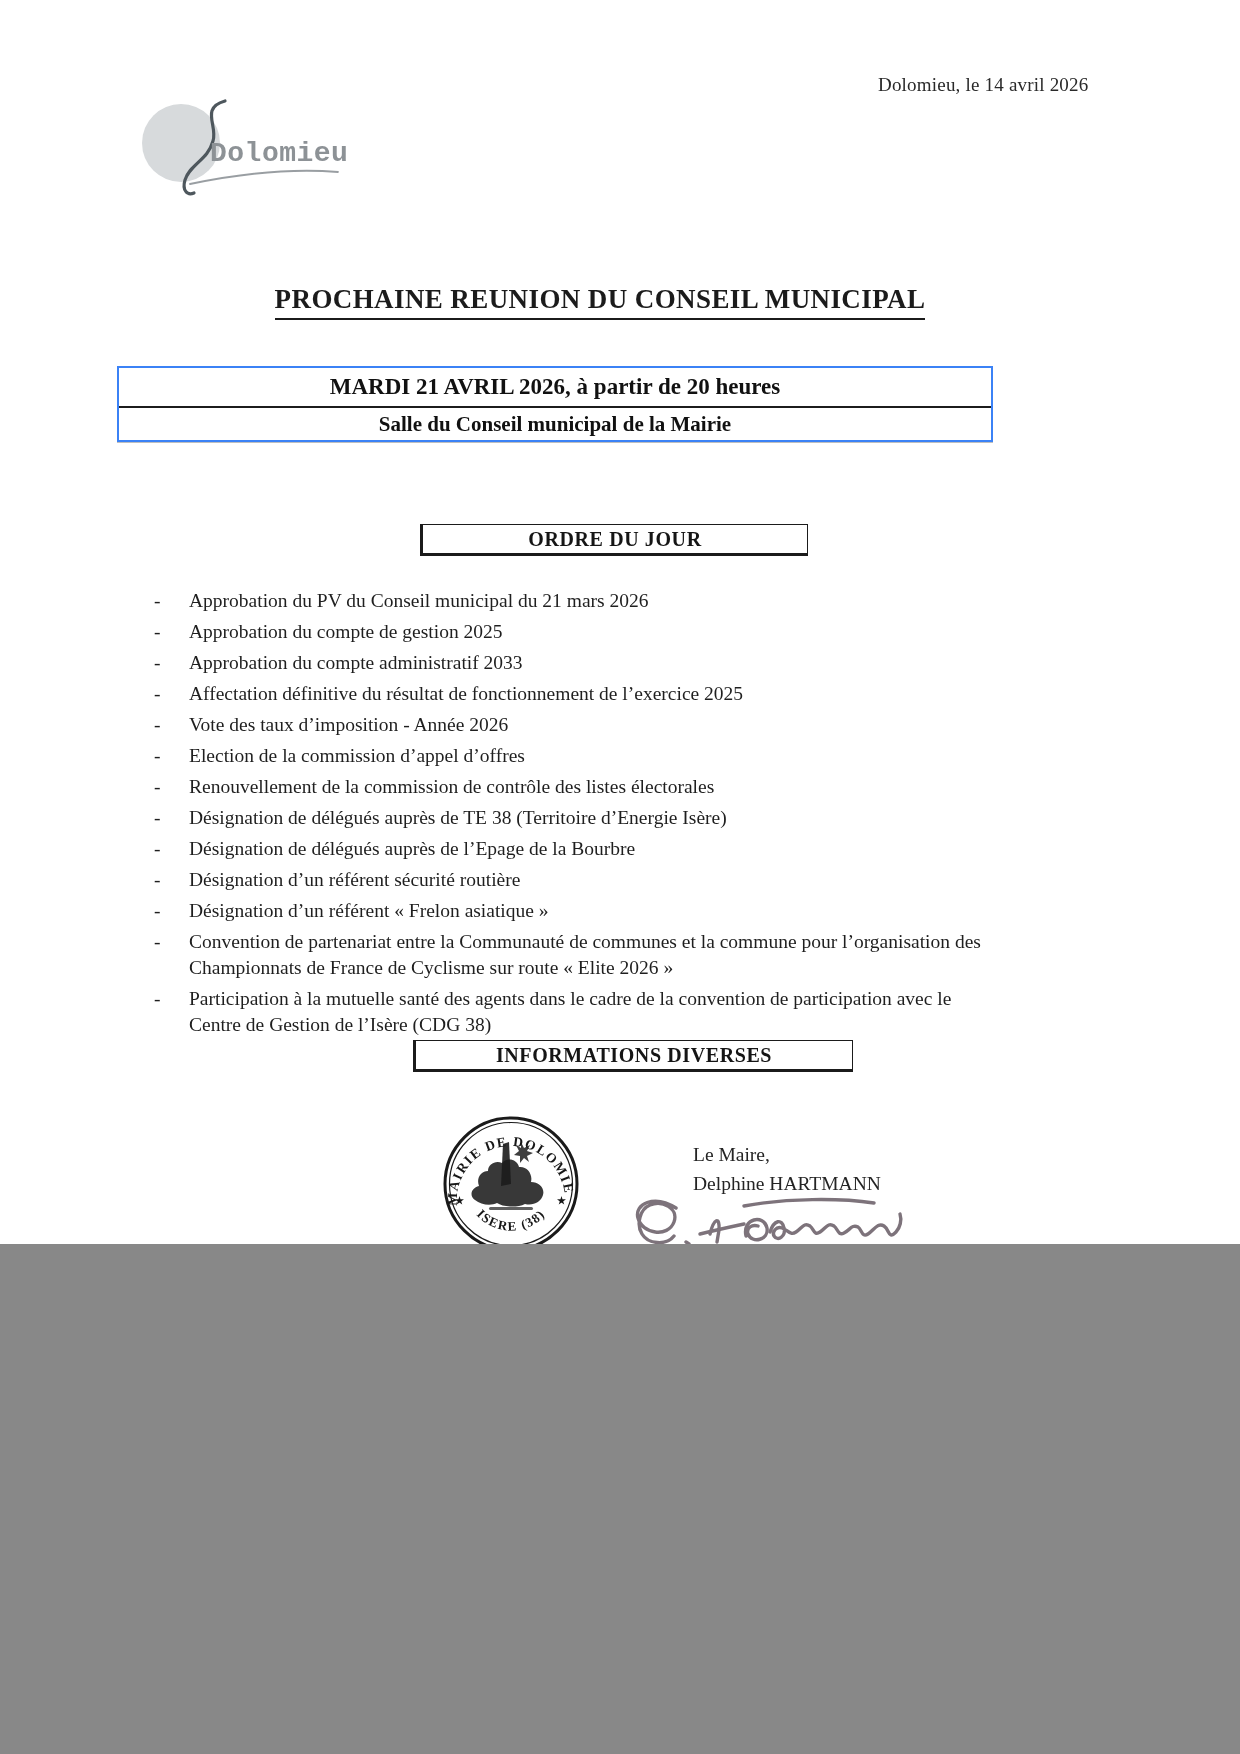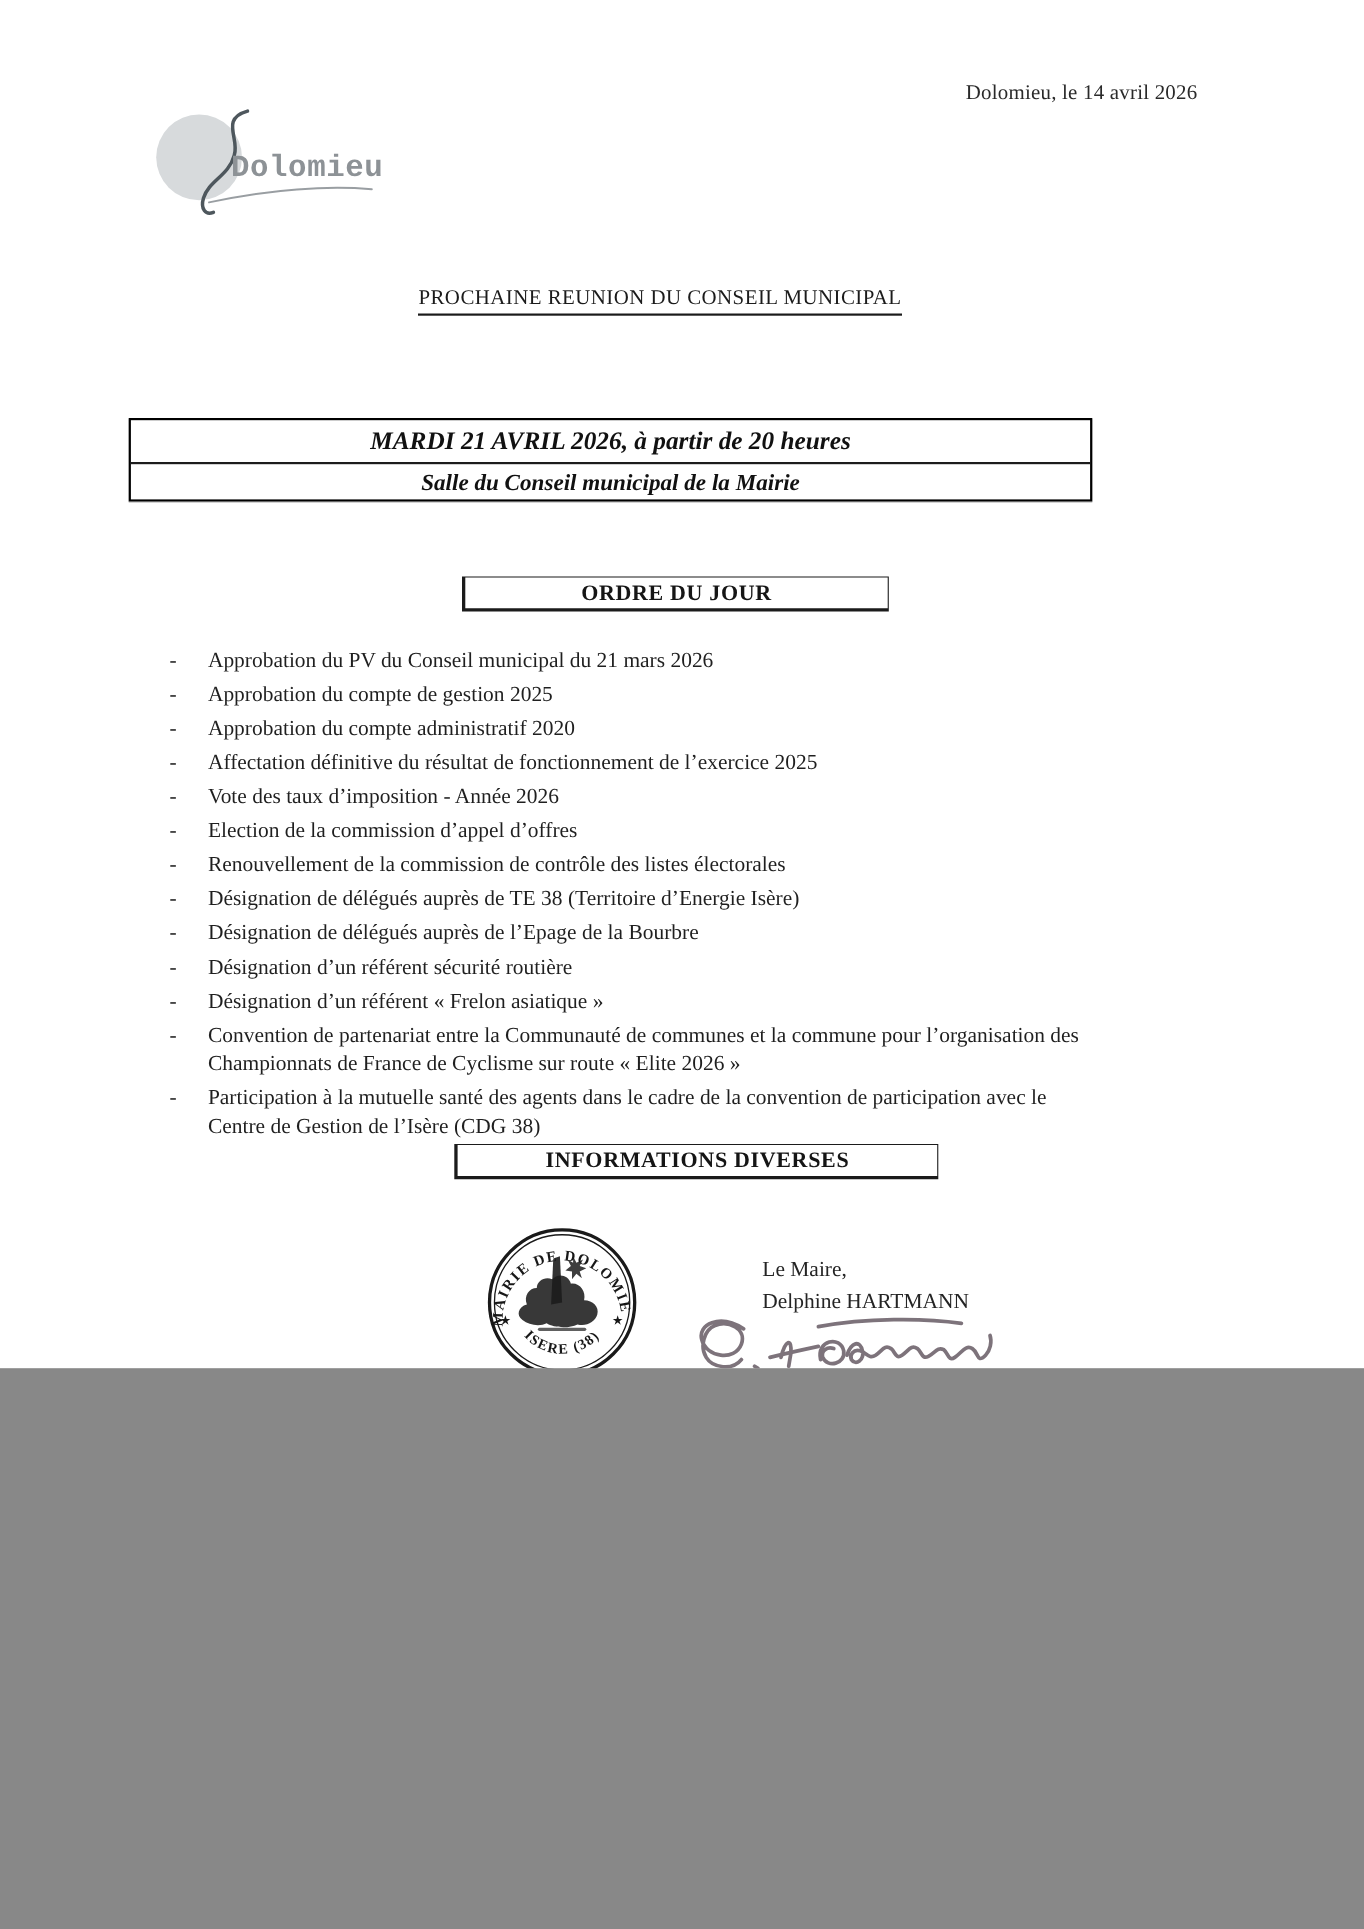--- a/index.html
+++ b/index.html
@@ -21,29 +21,28 @@
   .logo svg{position:absolute; left:0; top:0;}
   .logo-text{
     position:absolute; left:82px; top:42px;
     font-family:Liberation Mono, monospace;
     font-size:28px; font-weight:600; color:#8d9296; letter-spacing:.5px;
   }
   
   .title-wrap{position:absolute; left:0; top:260px; width:1200px; text-align:center;}
   .main-title{
     display:inline-block;
-    font-size:19px; font-weight:normal; letter-spacing:.4px; color:#1b1b1b;
-    border-bottom:2.5px solid #1b1b1b; padding-bottom:3px;
+    font-size:27px; font-weight:bold; letter-spacing:.4px; color:#1b1b1b;
+    border-bottom:2.5px solid #1b1b1b; padding-bottom:3px;margin-top:24px;
   }
   
   .meeting-box{
-    position:absolute; left:117px; top:380px; width:872px;
-    border:2px solid #000000;
+    position:absolute; left:117px; top:366px; width:872px;
+    border:2px solid #3b82f6;
     box-shadow:0 1px 0 rgba(0,0,0,.25);
-    font-style:italic;
   }
   .meeting-row1{
     border-bottom:2px solid #1c1c1c;
     text-align:center; font-weight:bold; font-size:23px;
     line-height:38px; height:38px; color:#111;
   }
   .meeting-row2{
     text-align:center; font-weight:bold; font-size:21px;
     line-height:32px; height:32px; color:#111;
   }
@@ -109,21 +108,21 @@
     <div class="agenda-item">
         <span class="dash">-</span>
         <span class="txt">Approbation du PV du Conseil municipal du 21 mars 2026</span>
       </div>
     <div class="agenda-item">
         <span class="dash">-</span>
         <span class="txt">Approbation du compte de gestion 2025</span>
       </div>
     <div class="agenda-item">
         <span class="dash">-</span>
-        <span class="txt">Approbation du compte administratif 2020</span>
+        <span class="txt">Approbation du compte administratif 2033</span>
       </div>
     <div class="agenda-item">
         <span class="dash">-</span>
         <span class="txt">Affectation définitive du résultat de fonctionnement de l’exercice 2025</span>
       </div>
     <div class="agenda-item">
         <span class="dash">-</span>
         <span class="txt">Vote des taux d’imposition - Année 2026</span>
       </div>
     <div class="agenda-item">

